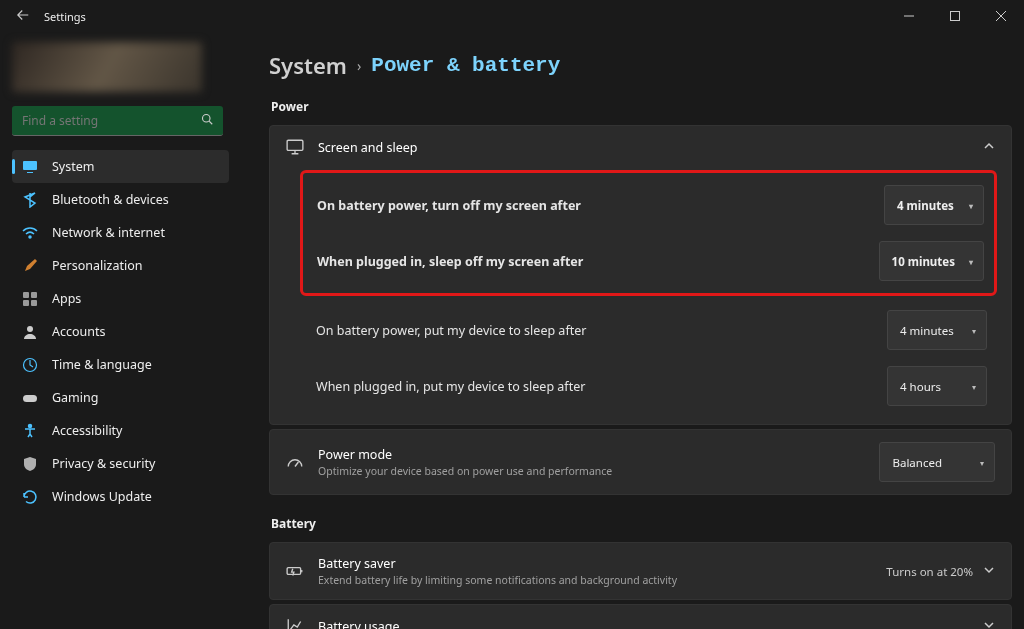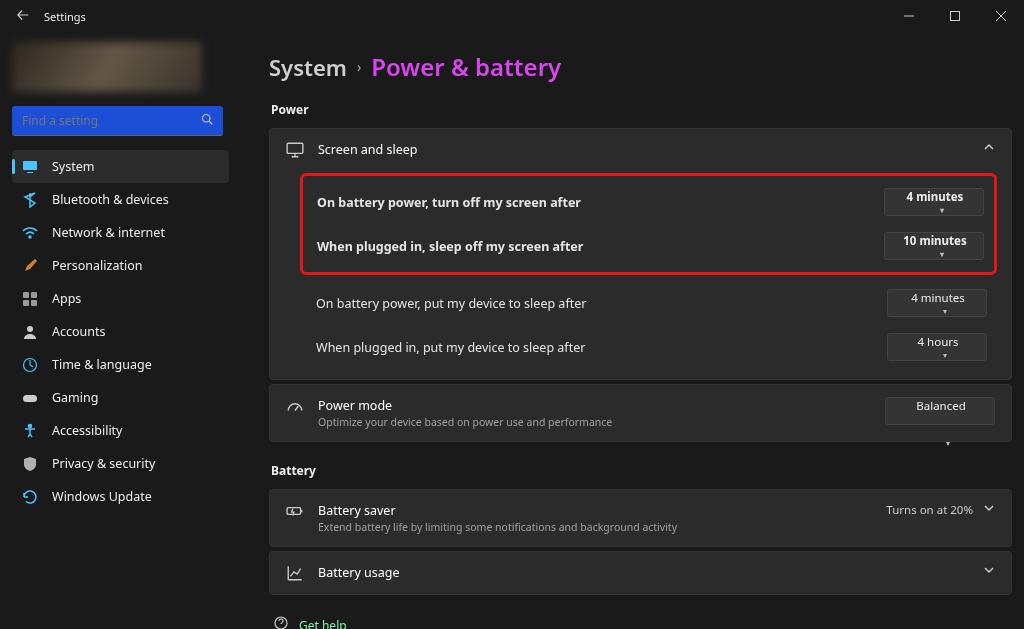--- a/index.html
+++ b/index.html
@@ -24,21 +24,21 @@
   .layout { display:flex; height: calc(629px - 32px); }
   .sidebar { width: 235px; padding: 10px 6px 0 12px; }
   .avatar {
     width: 190px; height: 50px;
     background: linear-gradient(120deg,#2e2722,#625646,#3a342c);
     filter: blur(4px);
     border-radius: 3px;
     margin-bottom: 14px;
   }
   .searchbox {
-    background:#1d4ed8;
+    background:#14532d;
     border-bottom:1px solid #666;
     border-radius:3px;
     height:30px;
     display:flex; align-items:center;
     padding:0 10px;
     margin-bottom: 14px;
     margin-right: 6px;
   }
   .searchbox input {
     background:transparent; border:none; outline:none;
@@ -60,28 +60,28 @@
   .navitem.active { background:#2c2c2c; }
   .navitem.active::before {
     content:""; position:absolute; left:0; top:9px; bottom:9px; width:3px;
     background:#4cc2ff; border-radius:2px;
   }
   .navicon { width:16px; height:16px; margin-right: 14px; display:inline-flex; align-items:center; justify-content:center; }
   .main { flex:1; padding: 18px 12px 0 34px; overflow-y:auto; }
   .breadcrumb { display:flex; align-items:center; gap:10px; margin-bottom: 18px; }
   .breadcrumb .bc1 { font-size:22px; font-weight:600; color:#d0d0d0; cursor:pointer; }
   .breadcrumb .chev { font-size:14px; color:#aaa; }
-  .breadcrumb .bc2 { font-size:24px; font-weight:600; color:#d946ef; }
+  .breadcrumb .bc2 { font-size:21px; font-weight:600; color:#7dd3fc;font-family:Liberation Mono, monospace; }
   .section-head { font-size:12px; font-weight:700; color:#eee; margin: 4px 0 10px 2px; }
   .card {
     background:#2b2b2b; border:1px solid #333; border-radius:4px;
     margin-bottom:4px;
   }
   .card-head {
-    display:flex; align-items:flex-start;
+    display:flex; align-items:center;
     padding: 12px 16px;
   }
   .card-head .ci { width:18px; margin-right: 14px; color:#ccc; display:flex; }
   .card-head .ct { font-size:12.5px; }
   .card-head .sub { font-size:10.5px; color:#a0a0a0; margin-top:1px; }
   .card-head .right { margin-left:auto; display:flex; align-items:center; gap:10px; color:#ccc; }
   .card-head .row-val { font-size:11.5px; color:#ccc; }
   .card-head .expchev { font-size:11px; }
   .settings-rows { padding: 2px 14px 10px 14px; }
   .hlbox {
@@ -95,26 +95,25 @@
     display:flex; align-items:center;
     padding: 8px 4px 8px 16px;
     font-size:12.5px;
     color:#e5e5e5;
   }
   .hlbox .srow { padding-left: 8px; }
   .nohl .srow { padding-left: 32px; padding-right: 10px; gap: 24px; }
   .dropdown {
     margin-left:auto;
     background:#343434; border:1px solid #444; border-radius:3px;
-    min-width: 100px; height:28px;
+    min-width: 100px; height:40px;
     display:flex; align-items:center; justify-content:space-between;
     padding: 0 10px 0 12px;
     font-size:11.5px; color:#eee;
     cursor:pointer;
-    flex-direction:column;
   }
   .dropdown .ddchev { font-size:8px; color:#bbb; margin-left:14px; }
   .dropdown.wide { min-width: 110px; gap: 24px; }
   .helprow { display:flex; align-items:center; gap:10px; padding: 16px 0 0 4px; }
   .helprow a { color:#86efac; font-size:12px; text-decoration:none; cursor:pointer; }
 </style>
 </head>
 <body>
 
 <div class="titlebar">

